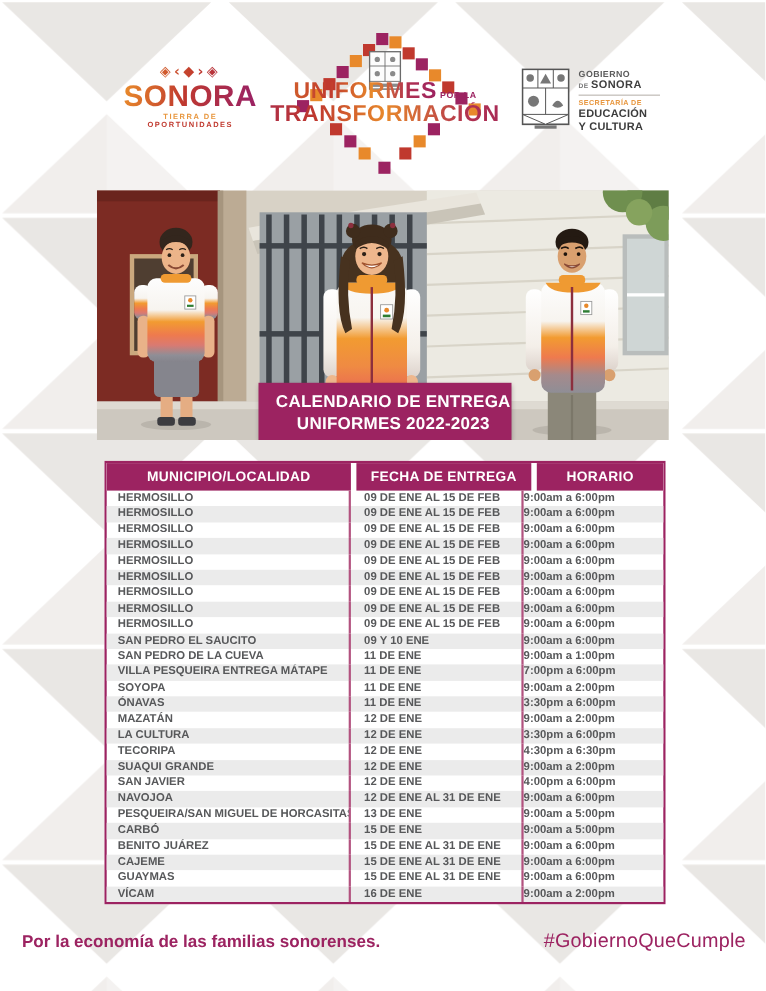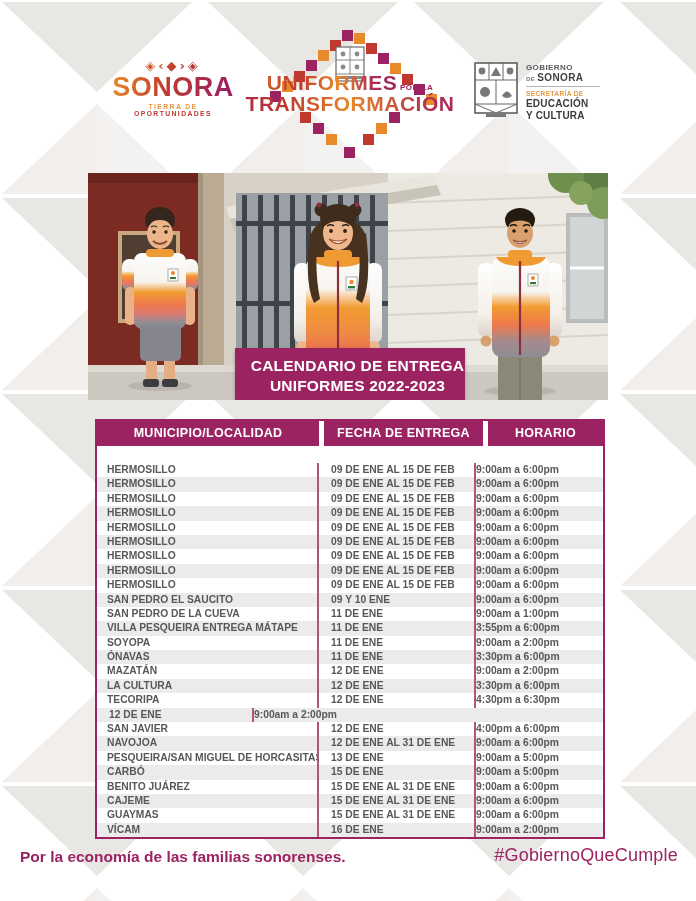--- a/index.html
+++ b/index.html
@@ -49,21 +49,21 @@
     color:#fff;text-align:center;font-weight:bold;font-size:15.5px;line-height:1.3;padding-top:8px;letter-spacing:.2px;
     box-shadow:0 2px 4px rgba(0,0,0,.25);padding-left:15px;}
 
   
   .cal-table{position:absolute;left:95px;top:419px;width:510px;z-index:2;background:#fff;
     border:2px solid var(--accent);}
   .thead{display:flex;gap:5px;background:#fff;}
   .th{background:var(--accent);color:#fff;font-weight:bold;font-size:12.5px;letter-spacing:.3px;
     height:25px;line-height:25px;text-align:center;}
   .th1{width:222px;} .th2{width:159px;} .th3{flex:1;}
-  .tbody{margin-top:17px;}
+  .tbody{margin-top:0;}
   .tr{display:flex;height:14.4px;line-height:14.4px;font-size:10.3px;font-weight:bold;color:var(--body-text);}
   .tr:nth-child(even){background:var(--row-alt);}
   .td{white-space:nowrap;overflow:hidden;}
   .td1{width:222px;padding-left:10px;border-right:2px solid #b2527f;}
   .td2{width:157px;padding-left:12px;border-right:2px solid #b2527f;}
   .td3{flex:1;}
 
   
   .footer-left{position:absolute;left:20px;top:848px;font-size:15.5px;font-weight:bold;color:var(--accent);z-index:2;}
   .footer-right{position:absolute;right:18px;top:845px;font-size:18px;font-weight:normal;color:var(--accent);letter-spacing:.2px;z-index:2;}
@@ -407,21 +407,21 @@
 
     <div class="tr">
       <div class="td td1">SAN PEDRO DE LA CUEVA</div>
       <div class="td td2">11 DE ENE</div>
       <div class="td td3">9:00am a 1:00pm</div>
     </div>
 
     <div class="tr">
       <div class="td td1">VILLA PESQUEIRA  ENTREGA MÁTAPE</div>
       <div class="td td2">11 DE ENE</div>
-      <div class="td td3">3:55pm a 6:00pm</div>
+      <div class="td td3">7:00pm a 6:00pm</div>
     </div>
 
     <div class="tr">
       <div class="td td1">SOYOPA</div>
       <div class="td td2">11 DE ENE</div>
       <div class="td td3">9:00am a 2:00pm</div>
     </div>
 
     <div class="tr">
       <div class="td td1">ÓNAVAS</div>
@@ -441,20 +441,21 @@
       <div class="td td3">3:30pm a 6:00pm</div>
     </div>
 
     <div class="tr">
       <div class="td td1">TECORIPA</div>
       <div class="td td2">12 DE ENE</div>
       <div class="td td3">4:30pm a 6:30pm</div>
     </div>
 
     <div class="tr">
+      <div class="td td1">SUAQUI GRANDE</div>
       <div class="td td2">12 DE ENE</div>
       <div class="td td3">9:00am a 2:00pm</div>
     </div>
 
     <div class="tr">
       <div class="td td1">SAN JAVIER</div>
       <div class="td td2">12 DE ENE</div>
       <div class="td td3">4:00pm a 6:00pm</div>
     </div>
 

